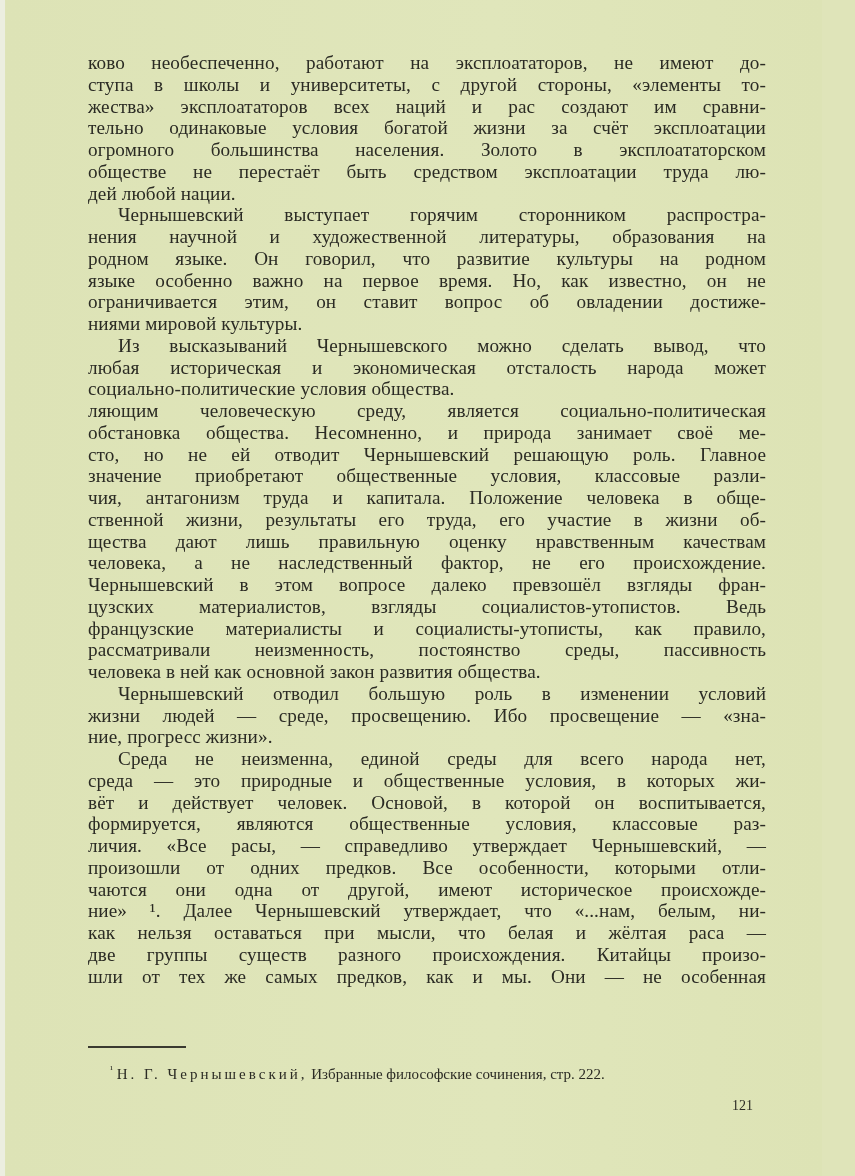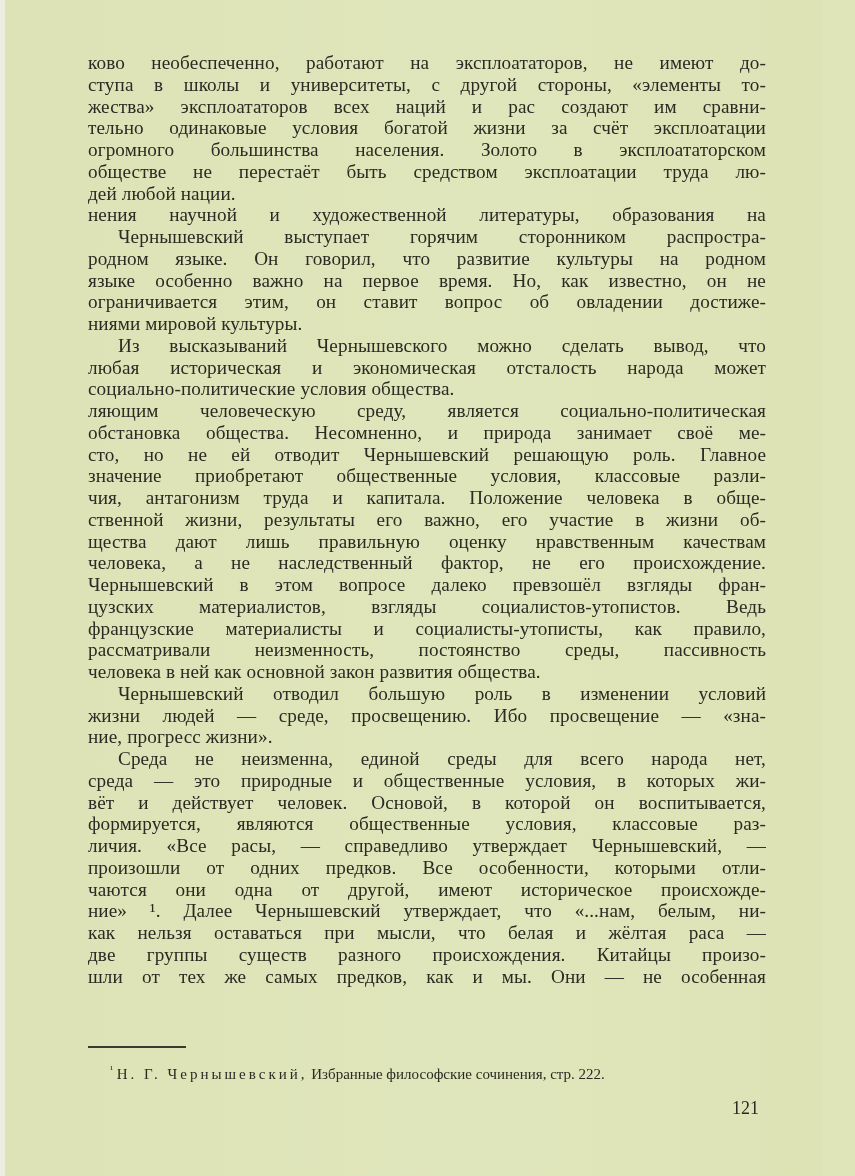--- a/index.html
+++ b/index.html
@@ -25,21 +25,21 @@
   .line.indent { padding-left: 30px; }
   .fn-rule { position:absolute; left:88px; top:1046px; width:98px; height:2px; background:#3a3a30; }
   .footnote {
     position:absolute; left:110px; top:1064px; width:660px;
     font-family: "Liberation Serif", serif; font-size: 15px; color:#2b2b24; white-space:nowrap;
   }
   .sup { font-size: 10px; vertical-align: super; }
   .spaced { letter-spacing: 3px; margin-top: 44px; }
   .pagenum {
     position:absolute; left:732px; top:1098px;
-    font-family: "Liberation Serif", serif; font-size: 18px; color:#2b2b24;
+    font-family: "Liberation Serif", serif; font-size: 14px; color:#2b2b24;
   }
 </style>
 </head>
 <body>
 
 <div class="page">
   <div class="edge"></div>
 
   <div class="text">
 
@@ -47,41 +47,41 @@
       <span class="line">ково необеспеченно, работают на эксплоататоров, не имеют до-</span>
       <span class="line">ступа в школы и университеты, с другой стороны, «элементы то-</span>
       <span class="line">жества» эксплоататоров всех наций и рас создают им сравни-</span>
       <span class="line">тельно одинаковые условия богатой жизни за счёт эксплоатации</span>
       <span class="line">огромного большинства населения. Золото в эксплоататорском</span>
       <span class="line">обществе не перестаёт быть средством эксплоатации труда лю-</span>
       <span class="line last">дей любой нации.</span>
     </div>
 
     <div>
+      <span class="line indent">Чернышевский выступает горячим сторонником распростра-</span>
       <span class="line">нения научной и художественной литературы, образования на</span>
-      <span class="line indent">Чернышевский выступает горячим сторонником распростра-</span>
       <span class="line">родном языке. Он говорил, что развитие культуры на родном</span>
       <span class="line">языке особенно важно на первое время. Но, как известно, он не</span>
       <span class="line">ограничивается этим, он ставит вопрос об овладении достиже-</span>
       <span class="line last">ниями мировой культуры.</span>
     </div>
 
     <div>
       <span class="line indent">Из высказываний Чернышевского можно сделать вывод, что</span>
       <span class="line">любая историческая и экономическая отсталость народа может</span>
       <span class="line last">социально-политические условия общества.</span>
     </div>
 
     <div>
       <span class="line">ляющим человеческую среду, является социально-политическая</span>
       <span class="line">обстановка общества. Несомненно, и природа занимает своё ме-</span>
       <span class="line">сто, но не ей отводит Чернышевский решающую роль. Главное</span>
       <span class="line">значение приобретают общественные условия, классовые разли-</span>
       <span class="line">чия, антагонизм труда и капитала. Положение человека в обще-</span>
-      <span class="line">ственной жизни, результаты его важно, его участие в жизни об-</span>
+      <span class="line">ственной жизни, результаты его труда, его участие в жизни об-</span>
       <span class="line">щества дают лишь правильную оценку нравственным качествам</span>
       <span class="line">человека, а не наследственный фактор, не его происхождение.</span>
       <span class="line">Чернышевский в этом вопросе далеко превзошёл взгляды фран-</span>
       <span class="line">цузских материалистов, взгляды социалистов-утопистов. Ведь</span>
       <span class="line">французские материалисты и социалисты-утописты, как правило,</span>
       <span class="line">рассматривали неизменность, постоянство среды, пассивность</span>
       <span class="line last">человека в ней как основной закон развития общества.</span>
     </div>
 
     <div>

